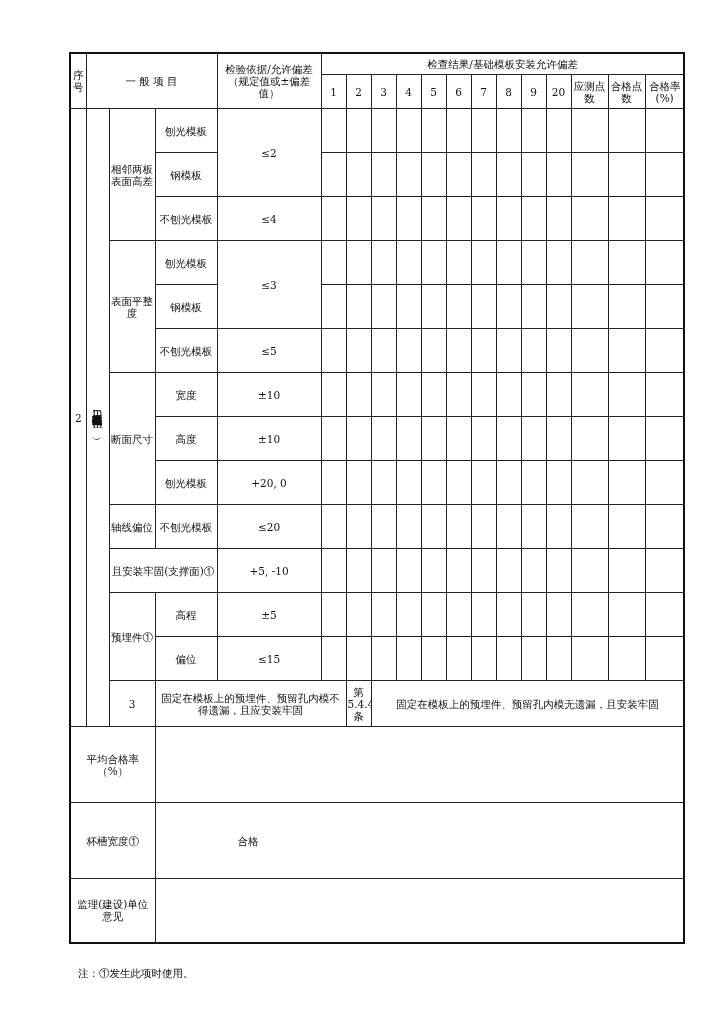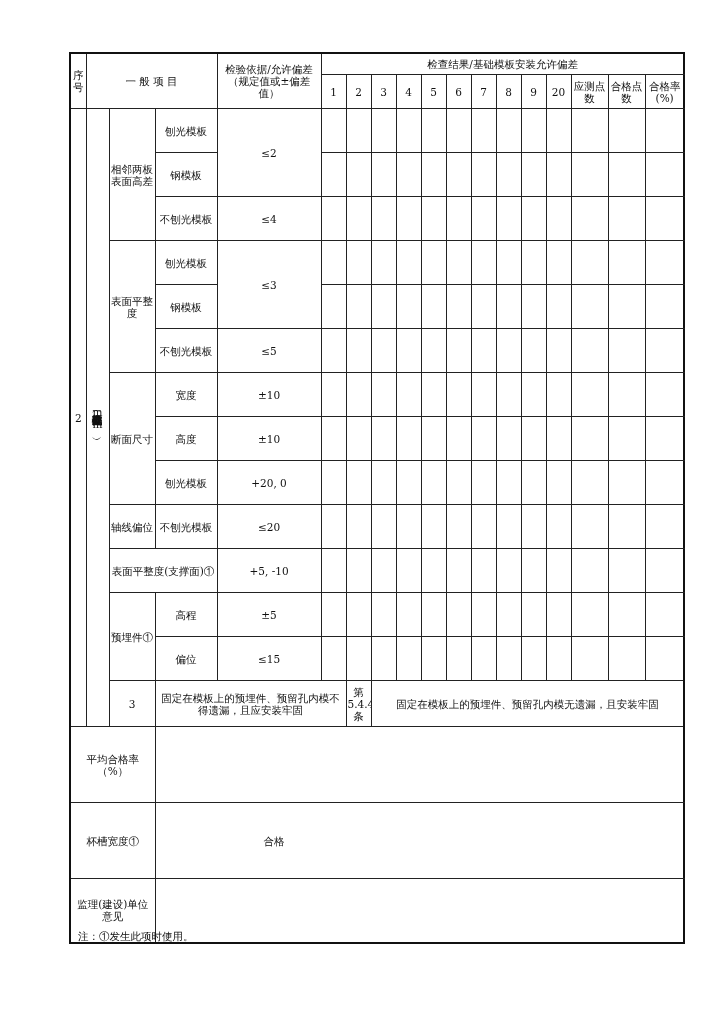--- a/index.html
+++ b/index.html
@@ -3,21 +3,21 @@
 <meta charset="utf-8">
 <style>
   html,body{margin:0;padding:0;background:#fff;}
   body{width:722px;height:1024px;position:relative;font-family:"DejaVu Serif","Liberation Serif",serif;color:#111;}
   .sheet{position:absolute;left:69px;top:52px;width:614px;}
   table{border-collapse:collapse;table-layout:fixed;width:614px;}
   td{border:1px solid #222;padding:0 1px;font-size:10.5px;line-height:12px;text-align:center;vertical-align:middle;overflow:hidden;}
   .outer{border:2px solid #111;}
   .left{text-align:center;}
   .vert{writing-mode:vertical-rl;text-orientation:upright;letter-spacing:0px;}
-  .note{position:absolute;left:78px;top:930px;font-size:10.5px;}
+  .note{position:absolute;left:78px;top:967px;font-size:10.5px;}
   .hdr td{height:20px;}
 </style>
 </head>
 <body>
 
 <div class="sheet">
 <table class="outer">
   <colgroup>
     <col style="width:16px">
         <col style="width:23px">
@@ -233,21 +233,21 @@
           <td></td>
           <td></td>
           <td></td>
           <td></td>
           <td></td>
           <td></td>
           <td></td>
   </tr>
 
   <tr style="height:44px">
-    <td colspan="2" class="left">表面平整度(支撑面)①</td>
+    <td colspan="2" class="left">且安装牢固(支撑面)①</td>
     <td>+5, -10</td>
     <td></td>
           <td></td>
           <td></td>
           <td></td>
           <td></td>
           <td></td>
           <td></td>
           <td></td>
           <td></td>
@@ -299,21 +299,21 @@
     <td>第5.4.4条</td>
     <td colspan="13">固定在模板上的预埋件、预留孔内模无遗漏，且安装牢固</td>
   </tr>
 
   <tr style="height:76px">
     <td colspan="3">平均合格率（%）</td>
     <td colspan="15"></td>
   </tr>
   <tr style="height:76px">
     <td colspan="3">杯槽宽度①</td>
-    <td colspan="15" style="text-align:left;padding-left:108px">合格</td>
+    <td colspan="15" style="text-align:left;padding-left:82px">合格</td>
   </tr>
   <tr style="height:64px">
     <td colspan="3">监理(建设)单位意见</td>
     <td colspan="15"></td>
   </tr>
 </tbody>
     </table>
 </div>
 
 <div class="note">注：①发生此项时使用。</div>

